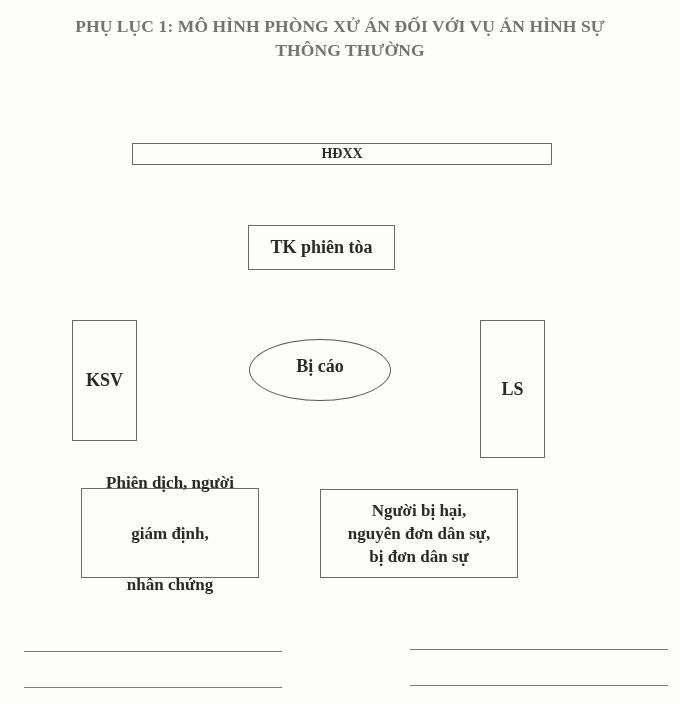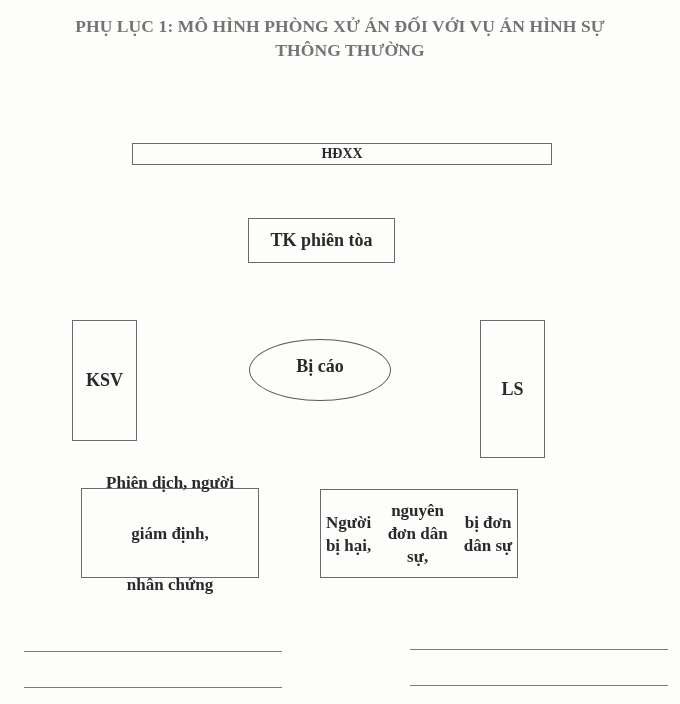--- a/index.html
+++ b/index.html
@@ -41,21 +41,21 @@
 
 <div class="title">
   <span>PHỤ LỤC 1: MÔ HÌNH PHÒNG XỬ ÁN ĐỐI VỚI VỤ ÁN HÌNH SỰ</span>
   <span class="l2">THÔNG THƯỜNG</span>
 </div>
 
 <div class="box" style="left:132px; top:143px; width:420px; height:22px; font-size:14px;">
   <span>HĐXX</span>
 </div>
 
-<div class="box" style="left:248px; top:218px; width:147px; height:45px; font-size:18px;">
+<div class="box" style="left:248px; top:225px; width:147px; height:45px; font-size:18px;">
   <span>TK phiên tòa</span>
 </div>
 
 <div class="box" style="left:72px; top:320px; width:65px; height:121px; font-size:18px;justify-content:center;">
   <span>KSV</span>
 </div>
 
 <div class="ellipse" style="left:249px; top:339px; width:142px; height:62px; font-size:18px; padding-bottom:8px;">
   <span>Bị cáo</span>
 </div>
@@ -63,21 +63,21 @@
 <div class="box" style="left:480px; top:320px; width:65px; height:138px; font-size:18px;">
   <span>LS</span>
 </div>
 
 <div class="box ml" style="left:81px; top:488px; width:178px; height:90px; flex-direction:column;gap:28px;">
   <span>Phiên dịch, người</span>
   <span>giám định,</span>
   <span>nhân chứng</span>
 </div>
 
-<div class="box ml" style="left:320px; top:489px; width:198px; height:89px; flex-direction:row;">
+<div class="box ml" style="left:320px; top:489px; width:198px; height:89px; flex-direction:column;">
   <span>Người bị hại,</span>
   <span>nguyên đơn dân sự,</span>
   <span>bị đơn dân sự</span>
 </div>
 
 <div class="rule" style="left:24px; top:651px; width:258px;"></div>
 <div class="rule" style="left:24px; top:687px; width:258px;"></div>
 <div class="rule" style="left:410px; top:649px; width:258px;"></div>
 <div class="rule" style="left:410px; top:685px; width:258px;"></div>
 

